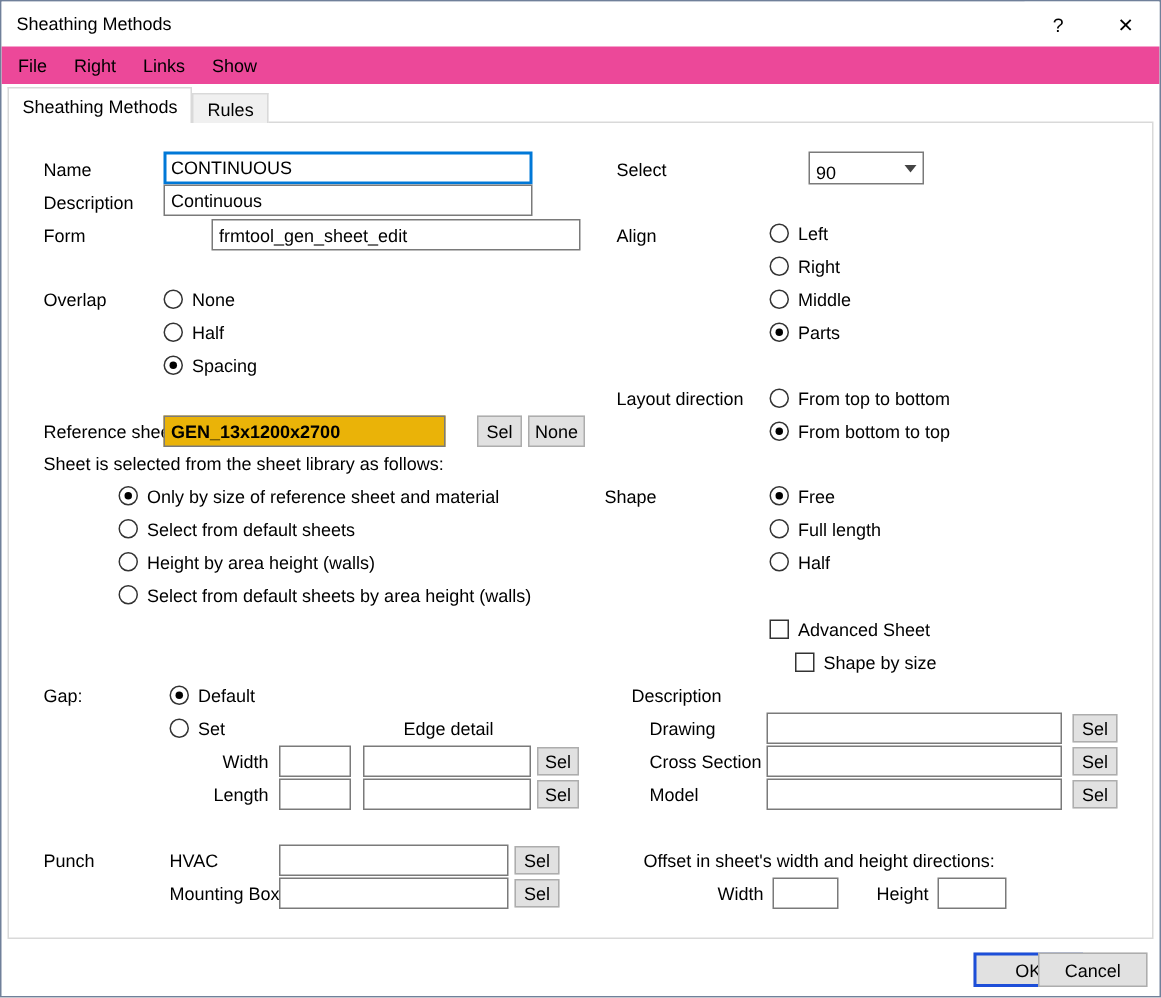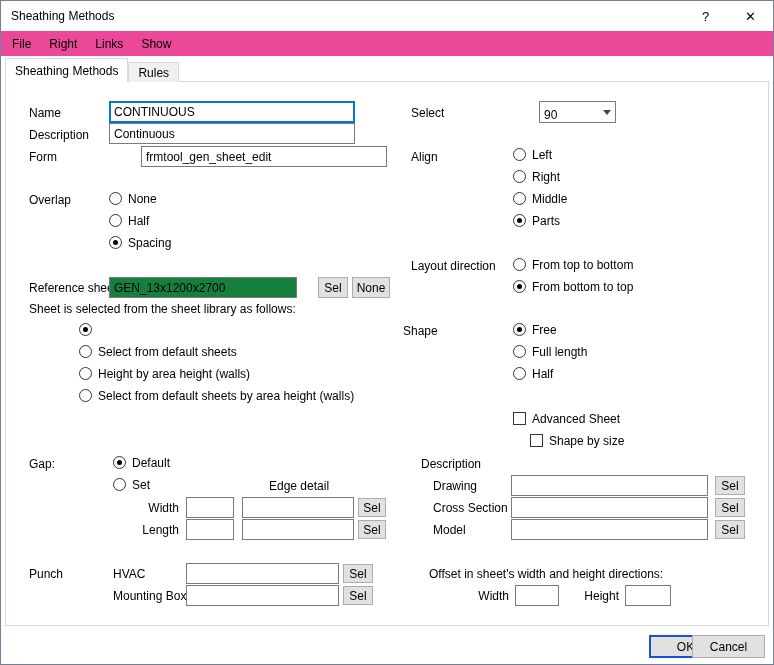--- a/index.html
+++ b/index.html
@@ -22,26 +22,26 @@
   .tabstrip { position:absolute; left:4px; top:57px; height:24px; display:flex; align-items:flex-end; z-index:3; }
   .tab { border:1px solid #d9d9d9; border-bottom:none; padding:3px 9px 4px 9px; background:#f0f0f0; white-space:nowrap; height:20px; }
   .tab.active { background:#fff; height:24px; padding-top:5px; position:relative; z-index:4; }
   .panel { position:absolute; left:4px; right:4px; top:80px; bottom:38px; border:1px solid #d9d9d9; background:#fff; }
 
   .lbl { position:absolute; white-space:nowrap; }
   .lbl.right { text-align:right; }
 
   .tinput { position:absolute; height:21px; border:1px solid #7a7a7a; background:#fff; font:12px "Liberation Sans",sans-serif; padding:1px 4px; color:#000; }
   .tinput.focused { height:22px; border:2px solid #0078d7; padding:0 3px; }
-  .tinput.readonly { background:#15803d; }
+  .tinput.readonly { background:#eab308;font-weight:bold; }
 
   .btn { position:absolute; border:1px solid #adadad; background:#e1e1e1; font:12px "Liberation Sans",sans-serif; text-align:center; padding:0; cursor:default; }
   .btn.default { border:2px solid #1d4ed8;margin-left:36px; }
 
-  .radio, .checkbox { position:absolute; display:flex; gap:6px; height:15px; white-space:nowrap; cursor:default; }
+  .radio, .checkbox { position:absolute; display:flex; align-items:center; gap:6px; height:15px; white-space:nowrap; cursor:default; }
   .rb { width:13px; height:13px; border:1px solid #333; border-radius:50%; background:#fff; position:relative; flex:0 0 13px; }
   .rb.on::after { content:""; position:absolute; left:3px; top:3px; width:5px; height:5px; border-radius:50%; background:#000; }
   .cb { width:13px; height:13px; border:1px solid #333; background:#fff; flex:0 0 13px; }
 
   .combo { position:absolute; height:22px; border:1px solid #7a7a7a; background:#fff; display:flex; align-items:flex-end; cursor:default; }
   .combo-value { flex:1; padding-left:4px; }
   .combo-arrow { width:17px; height:100%; display:flex; align-items:center; justify-content:center; }
   .combo-arrow::after { content:""; width:0; height:0; border-left:4px solid transparent; border-right:4px solid transparent; border-top:5px solid #444; }
 </style>
 </head>
@@ -128,20 +128,21 @@
     </label>
 
   <span class="lbl" style="left:28px;top:280px">Reference sheet</span>
   <input class="tinput readonly" style="left: 108px; top: 276px; width: 188px;" type="text" value="GEN_13x1200x2700">
   <button class="btn" style="left:317px;top:276px;width:30px;height:21px">Sel</button>
   <button class="btn" style="left:351px;top:276px;width:38px;height:21px">None</button>
 
   <span class="lbl" style="left:28px;top:301px">Sheet is selected from the sheet library as follows:</span>
   <label class="radio" style="left:78px;top:322px">
       <span class="rb on"></span>
+      <span>Only by size of reference sheet and material</span>
     </label>
   <label class="radio" style="left:78px;top:344px">
       <span class="rb"></span>
       <span>Select from default sheets</span>
     </label>
   <label class="radio" style="left:78px;top:366px">
       <span class="rb"></span>
       <span>Height by area height (walls)</span>
     </label>
   <label class="radio" style="left:78px;top:388px">

